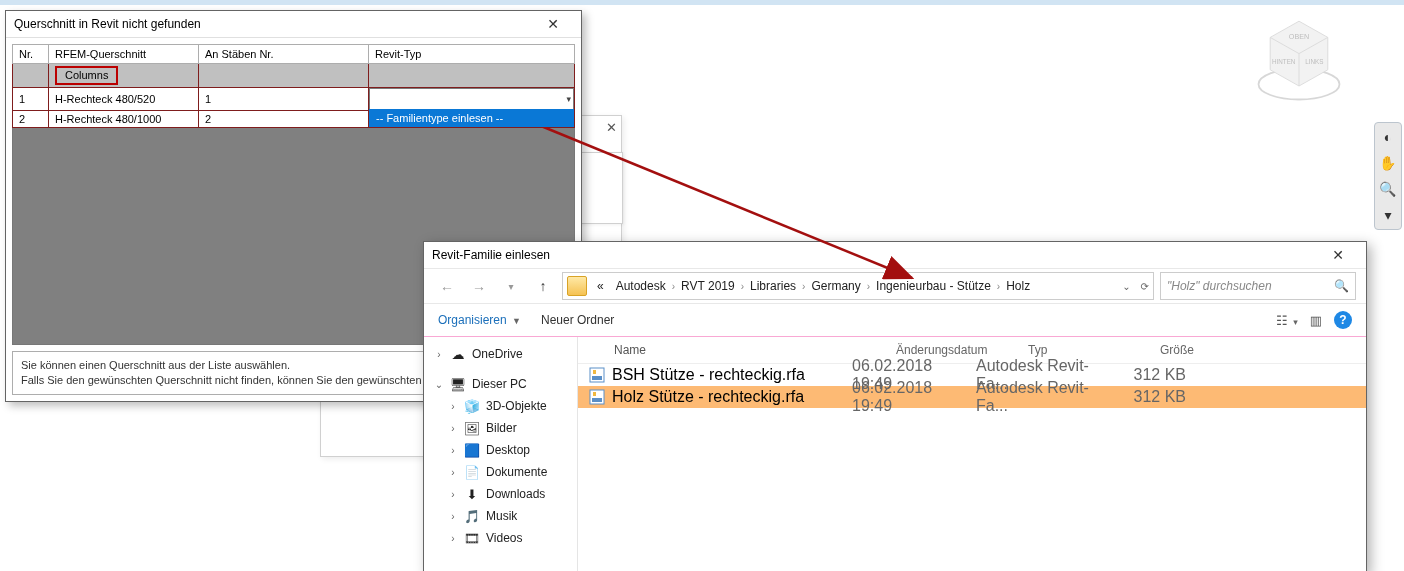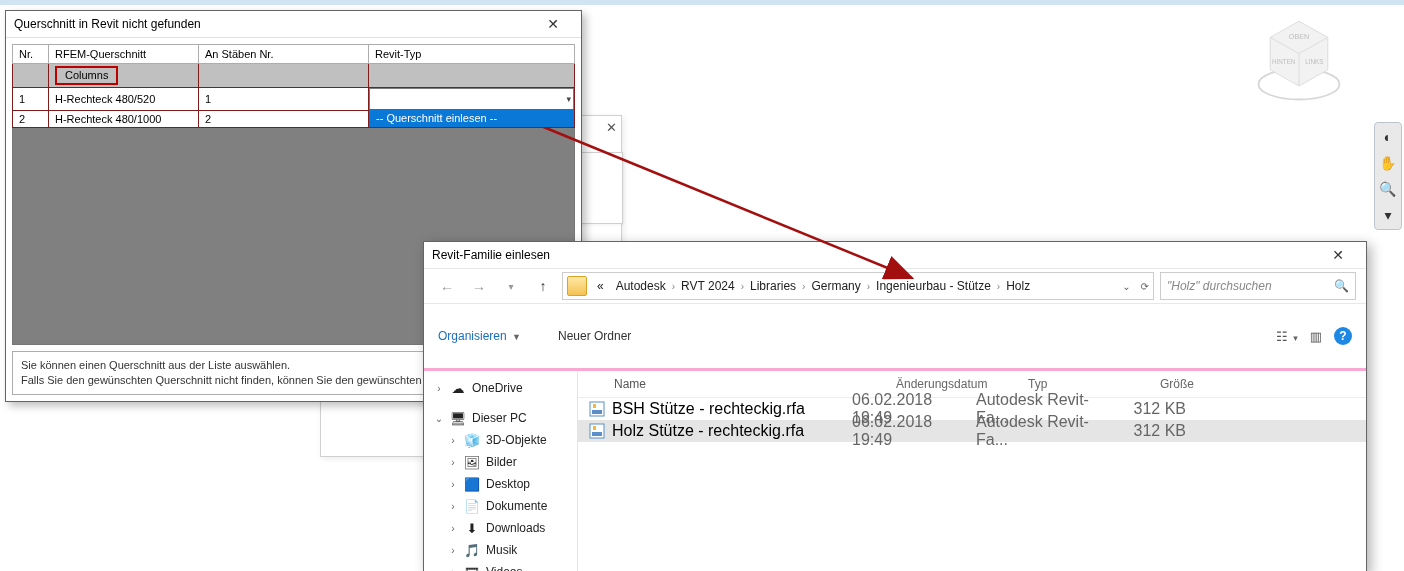--- a/index.html
+++ b/index.html
@@ -44,36 +44,36 @@
 .navbtn{width:26px;height:26px;display:flex;align-items:center;justify-content:center;color:#999;font-size:14px}
 .navbtn.enabled{color:#333}
 .breadcrumb{flex:1;display:flex;align-items:center;height:26px;border:1px solid #ccc;background:#fff;padding-left:4px;font-size:12px;overflow:hidden}
 .breadcrumb .folder-ico{width:18px;height:18px;background:linear-gradient(#ffe9a6,#f5c253);border:1px solid #d9a326;border-radius:2px;margin-right:4px}
 .breadcrumb .crumb{padding:0 6px;color:#222;white-space:nowrap}
 .breadcrumb .sep{color:#888;font-size:10px}
 .breadcrumb .tail{margin-left:auto;display:flex;align-items:center;padding-right:4px;color:#666;font-size:10px;gap:10px}
 .searchbox{width:182px;height:26px;border:1px solid #ccc;display:flex;align-items:center;padding:0 6px;color:#888;font-style:italic}
 .searchbox .sicon{margin-left:auto;font-style:normal;color:#666}
 
-.cmdrow{display:flex;align-items:center;height:32px;padding:16px 14px;gap:37px;border-bottom:3px solid #f9a8d4;border-top:1px solid #e8e8e8}
+.cmdrow{display:flex;align-items:center;height:32px;padding:0 14px;gap:20px;border-bottom:1px solid #f9a8d4;border-top:1px solid #e8e8e8}
 .cmdrow .org{color:#1b6fba}
 .cmdrow .nf{color:#333}
 .cmdrow .right{margin-left:auto;display:flex;align-items:center;gap:12px;color:#555;font-size:13px}
 .cmdrow .menutgl{font-size:9px;margin-left:2px;color:#666}
 
 .explorer{flex:1;display:flex;min-height:0}
 .tree{width:143px;background:#fff;padding:6px 0 6px 10px;overflow:hidden;border-right:1px solid #e5e5e5}
 .tree .node{display:flex;align-items:center;height:22px;gap:6px;color:#222}
 .tree .node .tw{width:10px;text-align:center;color:#666;font-size:10px}
 .tree .ico{width:16px;height:16px;display:inline-flex;align-items:center;justify-content:center;font-size:13px}
 .filelist{flex:1;display:flex;flex-direction:column}
 .filelist .headers{display:flex;height:26px;align-items:center;border-bottom:1px solid #eee;color:#555}
 .filelist .headers span{padding-left:12px}
 .filelist .row{display:flex;height:22px;align-items:center;font-size:16px}
-.filelist .row.sel{background:#e5e5e5}
+.filelist .row.sel{background:#fdba74}
 .filelist .row .ficon{width:18px;height:16px;margin-left:10px;margin-right:6px;display:inline-flex;align-items:center;justify-content:center}
 .filelist .row .ficon svg{width:16px;height:16px}
 .col-name{width:270px;display:flex;align-items:center}
 .col-date{width:120px;color:#666;padding-left:4px}
 .col-type{width:120px;color:#666;padding-left:4px}
 .col-size{width:90px;color:#666;text-align:right;padding-right:14px}
 
 .helpico{width:18px;height:18px;border-radius:50%;background:#1e88e5;color:#fff;display:flex;align-items:center;justify-content:center;font-weight:bold;font-size:12px}
 
 .arrow-svg{position:absolute;left:0;top:0;pointer-events:none}
@@ -141,21 +141,21 @@
               <td></td>
        </tr>
        <tr>
          <td>1</td>
          <td>H-Rechteck 480/520</td>
          <td>1</td>
          <td class="selcell">
            <div class="selbox">
                   <span class="arrow">▾</span>
                 </div>
-           <div class="dropdown-popup">-- Querschnitt einlesen --</div>
+           <div class="dropdown-popup">-- Familientype einlesen --</div>
          </td>
        </tr>
        <tr>
          <td>2</td>
          <td>H-Rechteck 480/1000</td>
          <td>2</td>
          <td></td>
        </tr>
      </tbody>
         </table>
@@ -178,21 +178,21 @@
  <div class="navrow">
    <div class="navbtn">←</div>
    <div class="navbtn">→</div>
    <div class="navbtn" style="font-size:10px">▾</div>
    <div class="navbtn enabled">↑</div>
    <div class="breadcrumb">
      <span class="folder-ico"></span>
      <span class="crumb">«</span>
      <span class="crumb">Autodesk</span>
         <span class="sep">›</span>
-     <span class="crumb">RVT 2024</span>
+     <span class="crumb">RVT 2019</span>
         <span class="sep">›</span>
      <span class="crumb">Libraries</span>
         <span class="sep">›</span>
      <span class="crumb">Germany</span>
         <span class="sep">›</span>
      <span class="crumb">Ingenieurbau - Stütze</span>
         <span class="sep">›</span>
      <span class="crumb">Holz</span>
      <span class="tail">
           <span>⌄</span>

